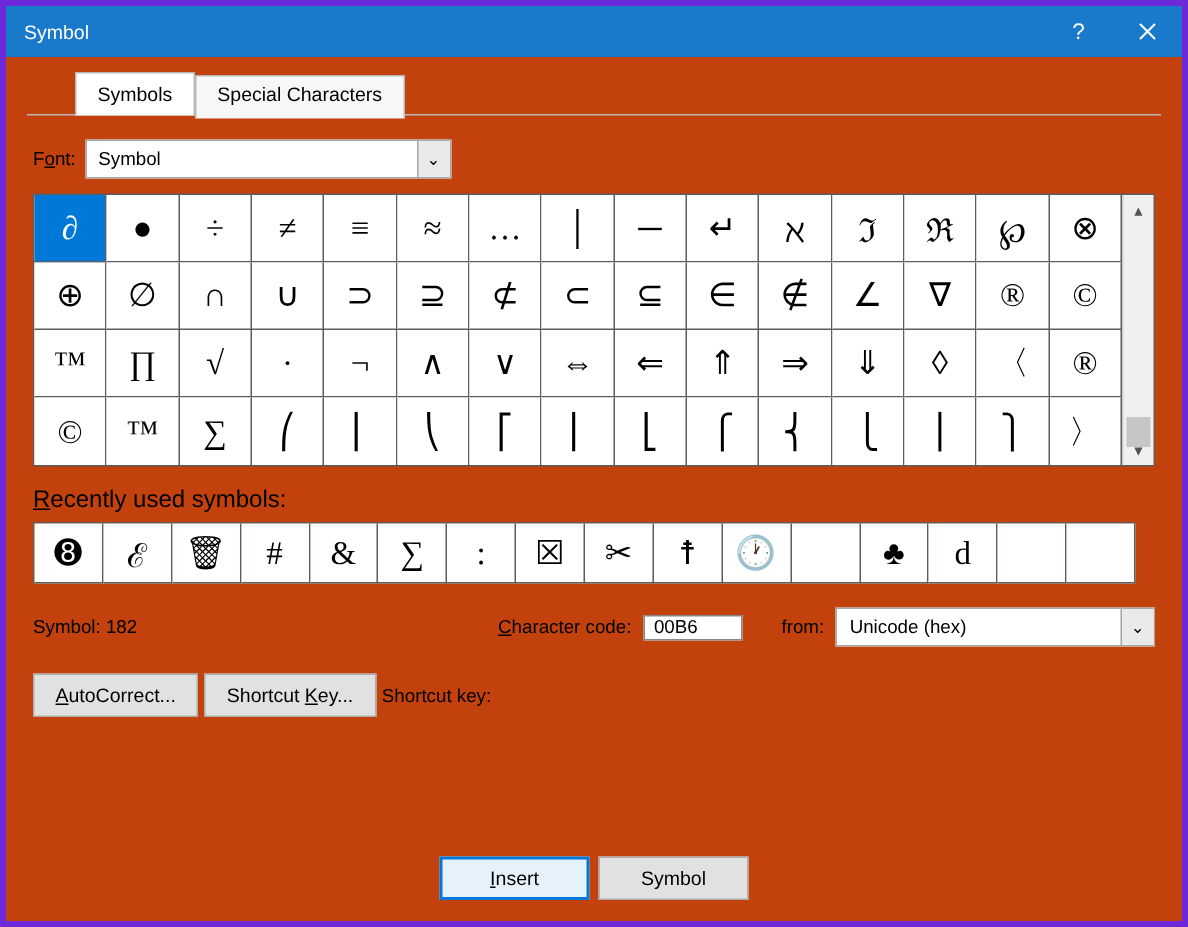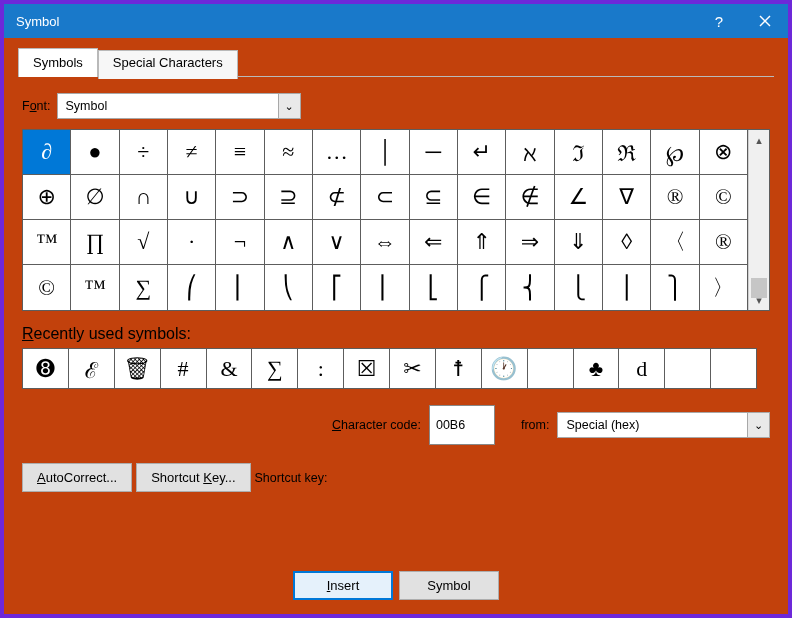--- a/index.html
+++ b/index.html
@@ -42,20 +42,21 @@
     display: flex;
     flex-direction: column;
   }
   
   .tabs-wrap { position: relative; }
   .tabs {
     display: flex;
     gap: 0;
     position: relative;
     z-index: 2;
+    margin-left: 32px;
   }
   .tab {
     padding: 6px 14px 7px 14px;
     border: 1px solid #b9b9b9;
     border-bottom: none;
     background: #fff;
     font-size: 13px;
     position: relative;
   }
   .tab:not(.active) {
@@ -187,21 +188,21 @@
   .info-row {
     display: flex;
     align-items: center;
     gap: 10px;
     margin-top: 16px;
   }
   .info-left { flex: 0 0 300px; display:flex; flex-direction: column; gap:8px; }
   .info-right { display: flex; align-items:center; gap:8px; flex:1; justify-content:flex-start;}
   .text-input {
     border: 1px solid #888;
-    height: 40px;
+    height: 17px;
     padding: 1px 6px;
     background: #fff;
     width: 66px;
     display:flex;
     align-items:center;
   }
   .combo.small .combo-text { min-width: 130px; }
   
   .btn-row {
     display: flex;
@@ -359,31 +360,32 @@
             <div class="rcell">🕐</div>
             <div class="rcell"></div>
             <div class="rcell">♣</div>
             <div class="rcell">d</div>
             <div class="rcell"></div>
             <div class="rcell"></div>
           </div>
 
         <div class="info-row">
           <div class="info-left">
+            <span>Symbol: 182</span>
           </div>
           <div class="info-right">
             <span>
               <span class="u">C</span><span>haracter code:</span>
             </span>
             <div class="text-input">
               <span>00B6</span>
             </div>
             <span style="margin-left:18px">from:</span>
             <div class="combo small" style="flex:1">
-              <div class="combo-text" style="flex:1">Special (hex)</div>
+              <div class="combo-text" style="flex:1">Unicode (hex)</div>
               <div class="combo-btn">⌄</div>
             </div>
           </div>
         </div>
 
         <div class="btn-row">
           <div class="btn">
             <span class="u">A</span><span>utoCorrect...</span>
           </div>
           <div class="btn">

